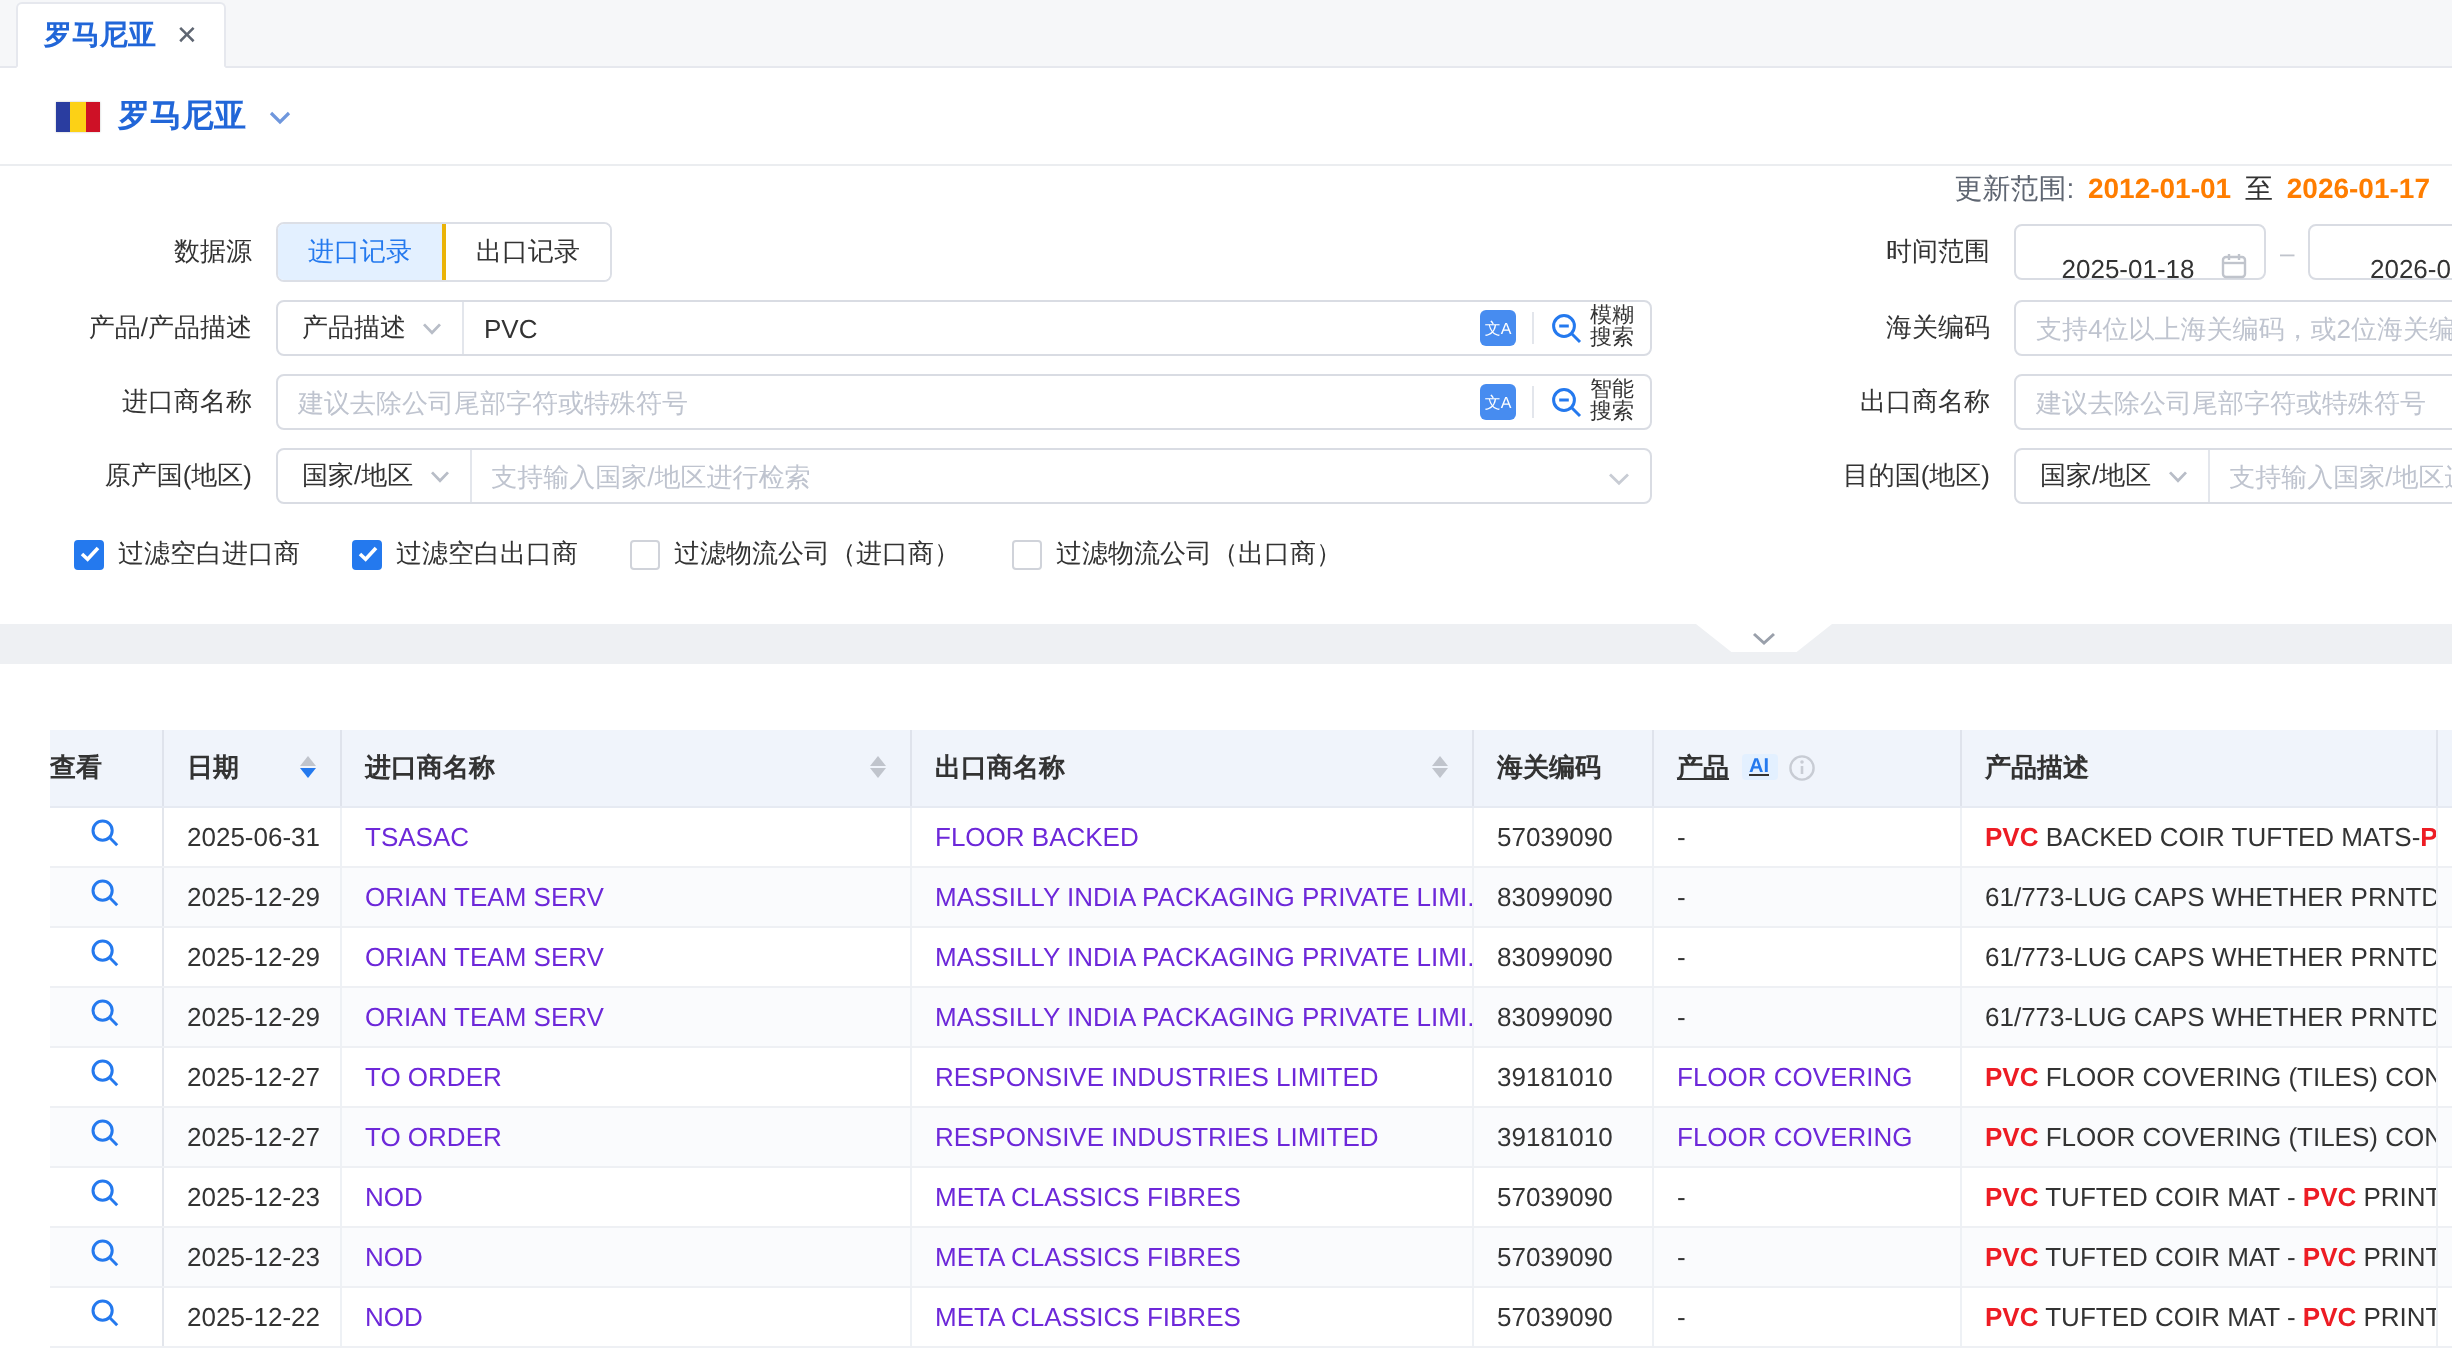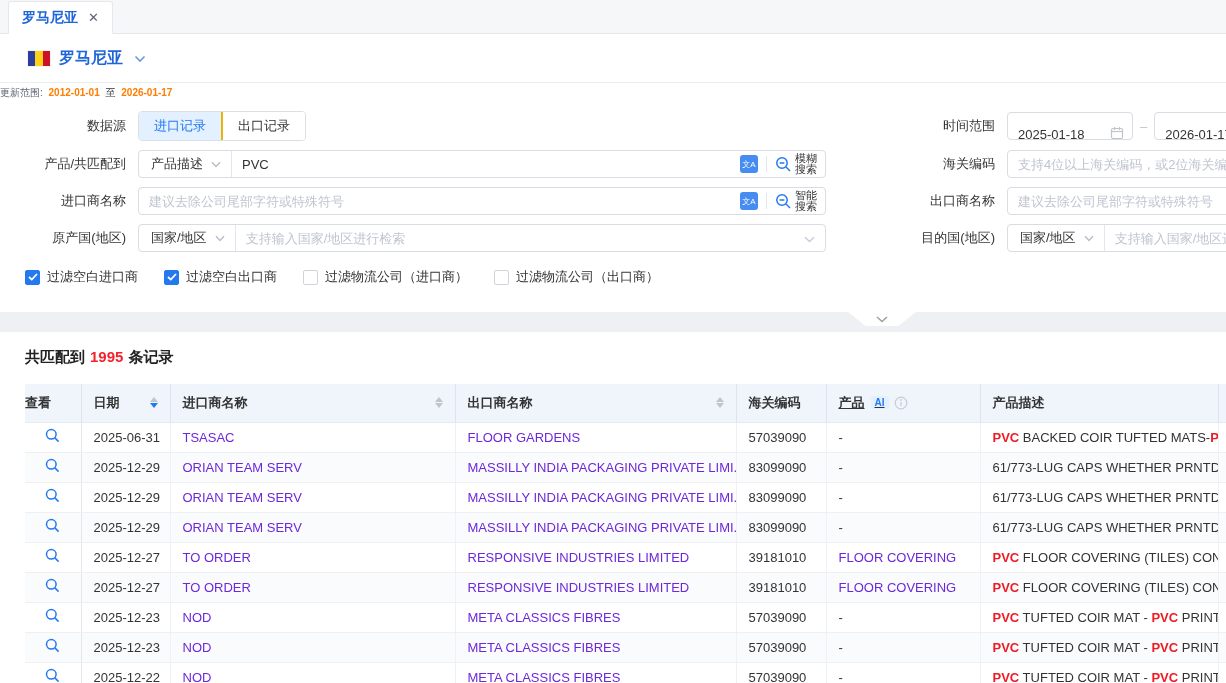--- a/index.html
+++ b/index.html
@@ -19,22 +19,22 @@
   .tab-close { color:#5f6672; font-size:13px; line-height:1; }
   
   .country-header { background:#fff; padding:14px 0 13px 28px; display:flex;
                     align-items:center; gap:9px; border-bottom:1px solid #ebedf0; }
   .flag { width:22px; height:15px; display:flex; box-shadow:0 0 1px rgba(0,0,0,.25); }
   .flag span { flex:1; }
   .country-name { color:#2166d8; font-weight:bold; font-size:16px; }
   .hdr-caret { margin-left:2px; }
   
   .filter-panel { background:#fff; position:relative; padding-bottom:26px; }
-  .update-range { width:1218px; padding-top:3px; height:19px;
-                  font-size:10px; color:#5f6672; }
+  .update-range { width:1218px; text-align:right; padding-top:3px; height:19px;
+                  font-size:14px; color:#5f6672; }
   .update-range b { color:#ff7d00; margin:0 3px; }
   .update-range .to-word { color:#333; }
   .frow { display:flex; align-items:center; margin-top:9px; width:1570px; }
   .lbl-l { width:138px; text-align:right; padding-right:12px; flex-shrink:0; color:#333; }
   .ctl-l { width:688px; flex-shrink:0; display:flex; align-items:center; }
   .lbl-r { width:181px; text-align:right; padding-right:12px; flex-shrink:0; color:#333; }
   .ctl-r { width:560px; flex-shrink:0; display:flex; align-items:center; }
   
   .seg-group { display:flex; border:1px solid #dcdfe6; border-radius:4px; overflow:hidden; }
   .seg-btn { height:28px; padding:0 15px; display:flex; align-items:center;
@@ -43,32 +43,32 @@
   .seg-btn.active { background:#e3f0ff; color:#2479ee;text-align:right; }
   
   .input-box { height:28px; border:1px solid #d9dce3; border-radius:4px; background:#fff;
                display:flex; align-items:center; width:100%; }
   .input-box input { border:none; outline:none; flex:1; height:100%; padding:0 10px;
                      font-size:13px; font-family:inherit; color:#333; min-width:0; background:transparent; }
   .input-box input::placeholder { color:#bfc4cf; }
   .inner-select { height:100%; display:flex; align-items:center; gap:8px; padding:0 10px 0 12px;
                   border-right:1px solid #e3e6ec; color:#333; cursor:pointer; flex-shrink:0; }
   .date-box { width:126px; height:28px; border:1px solid #d9dce3; border-radius:4px;
-              background:#fff; display:flex; align-items:center; padding:16px 8px 0 10px; }
+              background:#fff; display:flex; align-items:center; padding:16px 8px 0 10px;text-align:center; }
   .date-box .dval { flex:1; color:#333; }
   .date-sep { margin:0 7px; color:#c0c4cc; }
   .icon-translate { width:18px; height:18px; border-radius:3px; background:#478cf0; color:#fff;
                     font-size:8px; display:flex; align-items:center; justify-content:center;
                     flex-shrink:0; letter-spacing:0; }
   .vdiv { width:1px; height:16px; background:#e3e6ec; margin:0 8px; flex-shrink:0; }
   .search-act { display:flex; align-items:center; gap:3px; padding-right:8px; cursor:pointer; flex-shrink:0; }
   .search-txt { font-size:11px; line-height:11px; color:#333; }
   .chev-end { margin:0 10px 0 4px; flex-shrink:0; }
   
-  .cb-row { display:flex; align-items:flex-end; margin-top:16px; padding-left:25px; }
+  .cb-row { display:flex; align-items:flex-end; margin-top:16px; padding-left:37px; }
   .cb-item { display:flex; align-items:center; gap:7px; margin-right:26px; cursor:pointer; }
   .cb-box { width:15px; height:15px; border-radius:2px; border:1px solid #d0d3da; background:#fff;
             display:flex; align-items:center; justify-content:center; }
   .cb-box.checked { background:#2479ee; border-color:#2479ee; }
   
   .collapse-handle { position:absolute; left:848px; bottom:-14px; width:68px; height:14px;
                      background:#fff; clip-path:polygon(0 0,100% 0,74% 100%,26% 100%);
                      display:flex; align-items:center; justify-content:center; cursor:pointer; z-index:3; }
   
   .results { margin-top:20px; background:#fff; padding:16px 0 0 25px; height:400px; }
@@ -152,21 +152,21 @@
         </span>
       </div>
       <span class="date-sep">–</span>
       <div class="date-box">
         <span class="dval">2026-01-17</span>
       </div>
     </div>
   </div>
 
   <div class="frow">
-    <div class="lbl-l">产品/共匹配到</div>
+    <div class="lbl-l">产品/产品描述</div>
     <div class="ctl-l">
       <div class="input-box">
         <div class="inner-select">
           <span>产品描述</span>
           <svg width="10" height="7" viewBox="0 0 10 7">
               <path d="M1 1.2 L5 5.4 L9 1.2" fill="none" stroke="#b8bdc7" stroke-width="1.4"></path>
             </svg>
         </div>
         <input value="PVC" style="">
         <span class="icon-translate">文A</span>
@@ -280,23 +280,20 @@
     </div>
 
   <div class="collapse-handle">
     <svg width="12" height="7" viewBox="0 0 12 7">
         <path d="M1 1 L6 5.5 L11 1" fill="none" stroke="#9aa0ab" stroke-width="1.5"></path>
       </svg>
   </div>
 </div>
 
 <div class="results">
-  <div class="summary">
-    <span>共匹配到</span><span class="count">1995</span><span>条记录</span>
-  </div>
   <div class="table-wrap">
     <table>
       <thead>
           <tr id="thead-row">
             <th class="view" style="width: 56px; text-align: center;">
               <div class="th-inner">
                 <span>查看</span>
               </div>
             </th>
             <th style="width: 89px;">
@@ -359,21 +356,21 @@
       <tbody id="tbody">
           <tr>
             <td class="view"><span class="view-btn">
                 <svg width="15" height="15" viewBox="0 0 15 15">
                   <circle cx="6.3" cy="6.3" r="4.8" fill="none" stroke="#2479ee" stroke-width="1.5"></circle>
                   <line x1="9.9" y1="9.9" x2="13.6" y2="13.6" stroke="#2479ee" stroke-width="1.5"></line>
                 </svg>
               </span></td>
             <td>2025-06-31</td>
             <td><a class="cell-link">TSASAC</a></td>
-            <td><a class="cell-link">FLOOR GARDENS</a></td>
+            <td><a class="cell-link">FLOOR BACKED</a></td>
             <td>57039090</td>
             <td><span>-</span></td>
             <td><span class="hl">PVC</span><span> BACKED COIR TUFTED MATS-</span><span class="hl">P</span></td>
             <td></td>
           </tr>
           <tr class="even">
             <td class="view"><span class="view-btn">
                 <svg width="15" height="15" viewBox="0 0 15 15">
                   <circle cx="6.3" cy="6.3" r="4.8" fill="none" stroke="#2479ee" stroke-width="1.5"></circle>
                   <line x1="9.9" y1="9.9" x2="13.6" y2="13.6" stroke="#2479ee" stroke-width="1.5"></line>

